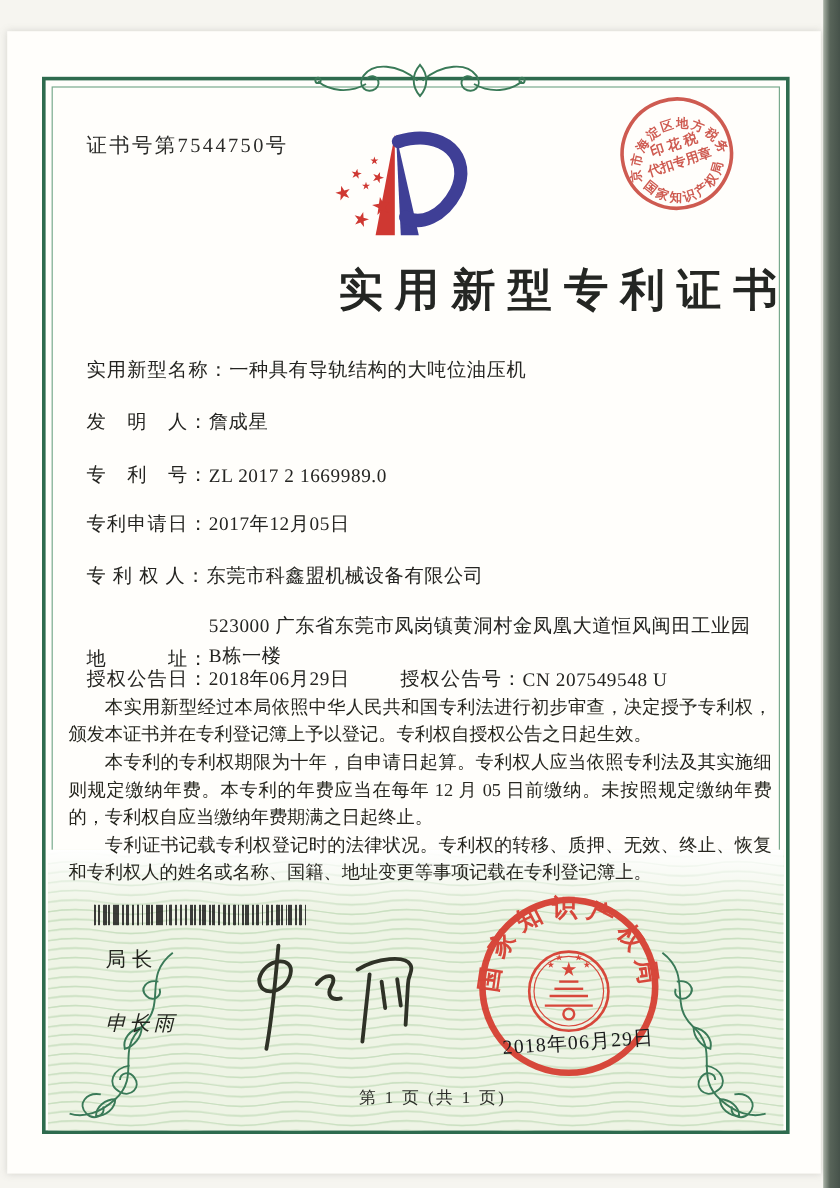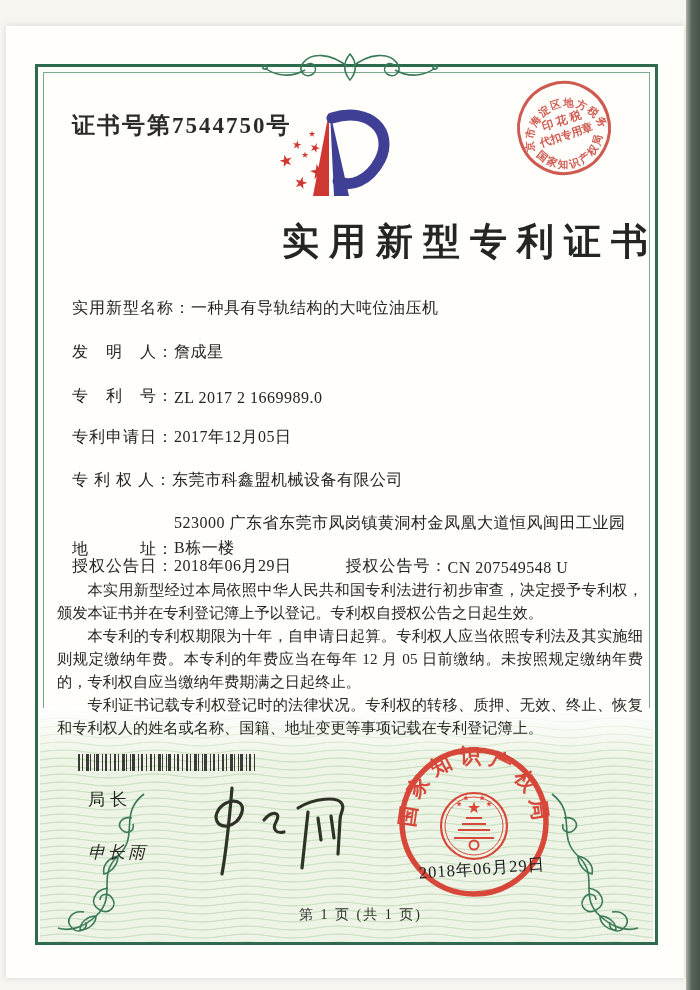--- a/index.html
+++ b/index.html
@@ -22,33 +22,33 @@
     box-shadow:0 0 6px rgba(120,120,110,.25);
   }
   .frame-outer {
     left:35px; top:64px; width:623px; height:881px;
     border:3px solid #2e6b4e;
   }
   .frame-inner {
     left:43px; top:72px; width:607px; height:865px;
     border:1px solid #79aa8e;
   }
-  .cert-no { left:72px; top:110px; font-size:23px; letter-spacing:2px; color:#2b2b29;font-weight:bold; }
+  .cert-no { left:72px; top:110px; font-size:17px; letter-spacing:2px; color:#2b2b29; }
   .title {
     left:35px; top:217px; width:623px; text-align:right;
     font-size:37px; font-weight:600; letter-spacing:10px; color:#242623;
   }
   .field-row {
     left:72px; width:575px; display:flex; align-items:flex-end;
     font-size:16px; color:#242421;
   }
   .flabel { white-space:pre; letter-spacing:1px; flex:none; }
   .fvalue { letter-spacing:.5px; }
   .fvalue.wrap { max-width:462px; line-height:25px; }
-  .pair2 { margin-left:54px; }
+  .pair2 { margin-left:42px; }
   .body-text {
     left:57px; top:578px; width:586px;
     font-size:15.2px; line-height:23px; color:#26261f;
     text-align:justify;
   }
   .body-text p { text-indent:2em; margin:0; }
   .barcode {
     left:78px; top:754px; width:177px; height:17px;
     background:
       repeating-linear-gradient(90deg,#1c1c1c 0 1.5px, transparent 1.5px 4px),

